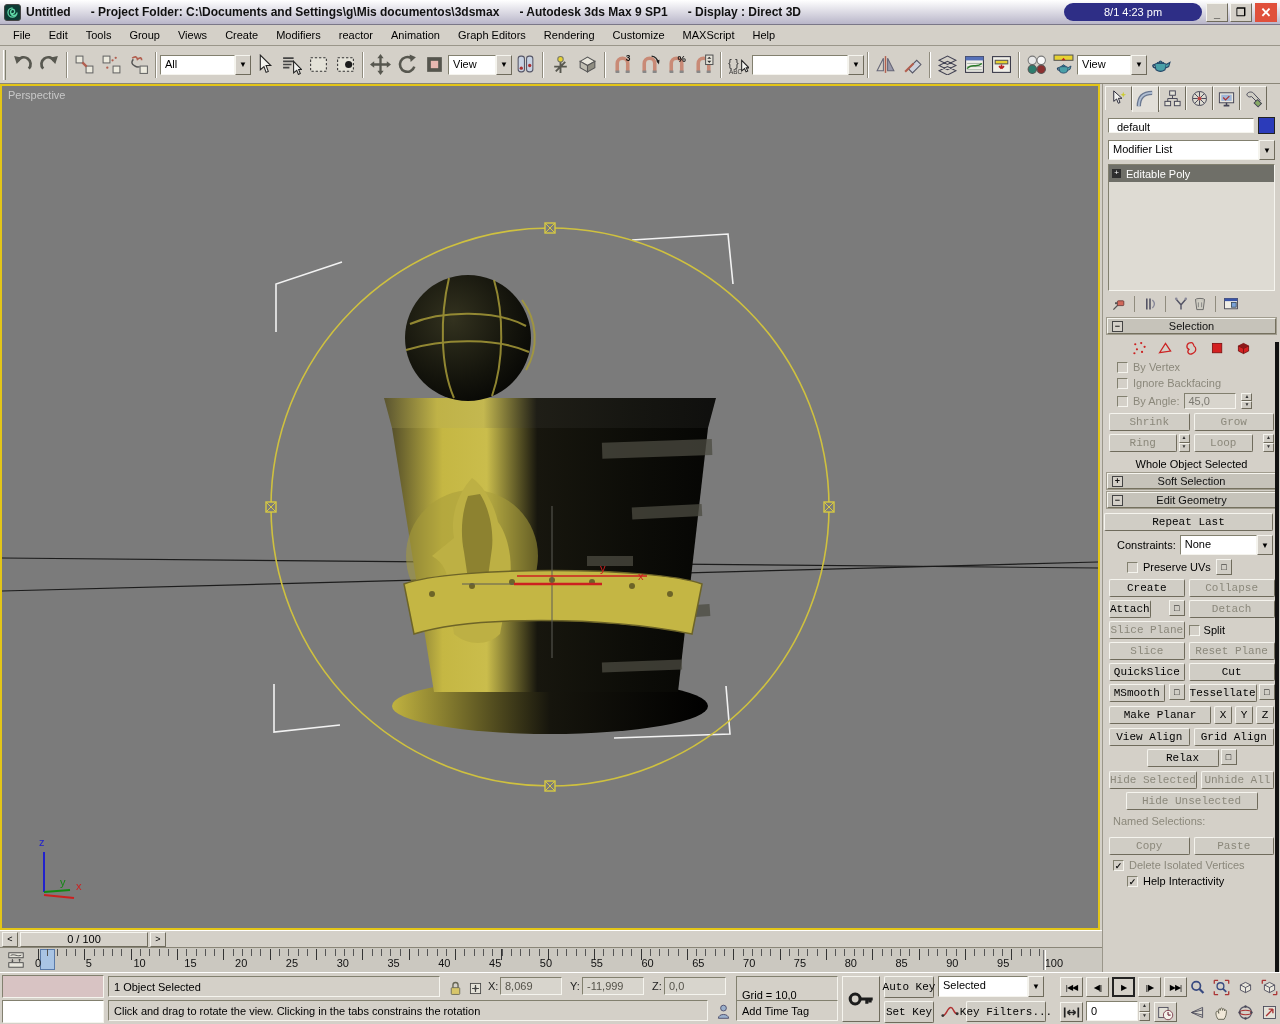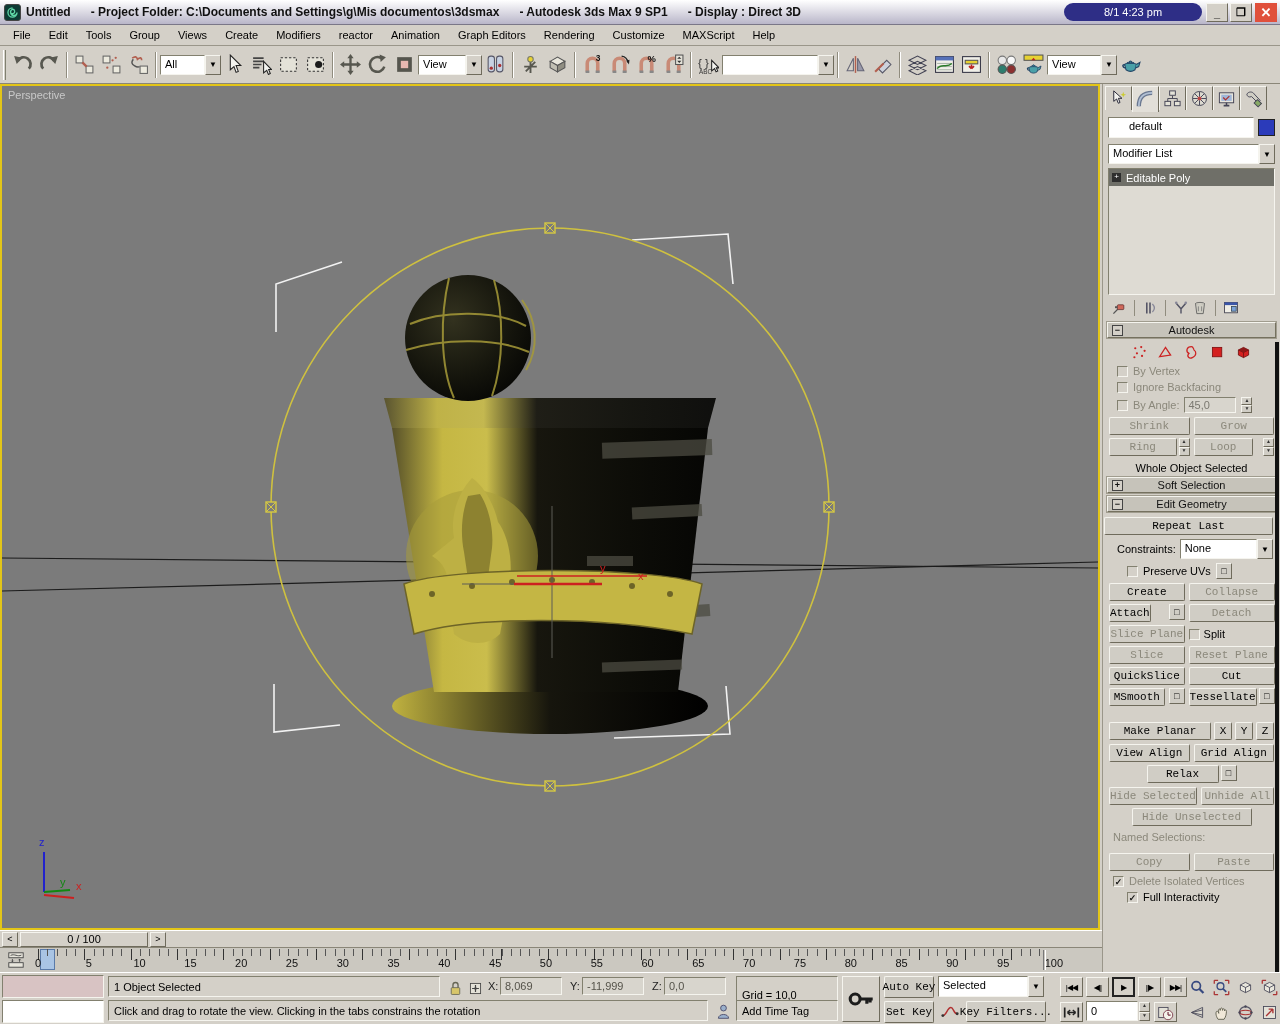--- a/index.html
+++ b/index.html
@@ -60,21 +60,21 @@
   .tb-endcap{position:absolute;right:56px;top:2px;width:3px;height:20px;border-left:1px solid #777;border-right:1px solid #fff;}
 
   
   .cpanel{width:178px;background:#d4d0c8;position:relative;padding-top:2px;border-left:1px solid #9a968a;}
   .tabs{display:flex;height:26px;padding-left:2px;}
   .tab{width:27px;height:24px;display:flex;align-items:center;justify-content:center;
     border:1px solid;border-color:#f5f4ee #6f6b5c #6f6b5c #f5f4ee;border-bottom:none;background:#d4d0c8;}
   .tab svg{width:19px;height:19px;}
   .tab.active{background:#e2dfd8;height:26px;}
   .name-row{display:flex;align-items:center;margin:5px 5px 0 5px;gap:4px;}
-  .name-field{flex:1;height:21px;padding:2px 20px;}
+  .name-field{flex:1;height:15px;padding:2px 8px;}
   .swatch{width:17px;height:17px;background:#2b3bba;border:1px solid #222;}
   .modlist-row{display:flex;margin:6px 5px 0 5px;height:20px;}
   .stackbox{margin:4px 5px 0 5px;height:127px;border:1px solid;border-color:#82806f #f5f4ee #f5f4ee #82806f;background:#dedbd3;}
   .stack-row{height:17px;background:#6f6f68;color:#fff;display:flex;align-items:center;padding-left:3px;gap:5px;}
   .plusbox{width:9px;height:9px;background:#2e2e2e;color:#fff;font-size:8px;line-height:8px;text-align:center;}
   .stacktools{display:flex;align-items:center;height:22px;margin:2px 8px;gap:3px;}
   .stacktools svg{width:16px;height:16px;}
   .stsep{width:1px;height:16px;background:#908c7e;margin:0 4px;}
   .rollout-h{position:relative;height:16px;margin:3px 4px 0 4px;background:#c6c3ba;
     border:1px solid;border-color:#f5f4ee #75715f #75715f #f5f4ee;box-shadow:0 0 0 1px #a09c8e;
@@ -469,21 +469,21 @@
       <svg>
         <use href="#s-unlink"></use>
       </svg>
     </span>
   <span class="tbtn">
       <svg>
         <use href="#s-bind"></use>
       </svg>
     </span>
   <span class="tsep"></span>
-  <span class="dd" style="width:61px">
+  <span class="dd" style="width:91px">
     <span class="dd-text">All</span>
     <span class="dd-btn">▼</span>
   </span>
   <span class="tbtn">
       <svg>
         <use href="#s-cursor"></use>
       </svg>
     </span>
   <span class="tbtn">
       <svg>
@@ -836,21 +836,21 @@
           <use href="#s-trash"></use>
         </svg>
         <span class="stsep"></span>
       <svg>
           <use href="#s-config"></use>
         </svg>
     </div>
 
     <div class="rollout-h">
       <span class="pm">−</span>
-      <span>Autodesk</span>
+      <span>Selection</span>
     </div>
     <div class="subobj-row">
       <svg>
           <use href="#s-vert"></use>
         </svg>
       <svg>
           <use href="#s-edge"></use>
         </svg>
       <svg>
           <use href="#s-border"></use>
@@ -942,53 +942,53 @@
       <span class="pbtn">Cut</span>
       <span style="display:flex;gap:4px">
           <span class="pbtn" style="flex:1">MSmooth</span>
           <span class="minisq">□</span>
         </span>
       <span style="display:flex;gap:2px">
           <span class="pbtn" style="flex:1">Tessellate</span>
           <span class="minisq">□</span>
         </span>
     </div>
-    <div style="display:grid;grid-template-columns:1fr 18px 18px 18px;gap:3px;margin:16px 6px 0 6px">
+    <div style="display:grid;grid-template-columns:1fr 18px 18px 18px;gap:3px;margin:4px 6px 0 6px">
       <span class="pbtn">Make Planar</span>
       <span class="pbtn">X</span>
       <span class="pbtn">Y</span>
       <span class="pbtn">Z</span>
     </div>
     <div class="grid2">
       <span class="pbtn">View Align</span>
       <span class="pbtn">Grid Align</span>
     </div>
     <div style="display:flex;justify-content:center;gap:2px;margin-top:3px">
       <span class="pbtn" style="width:72px">Relax</span>
       <span class="minisq">□</span>
     </div>
     <div class="grid2">
       <span class="pbtn dis">Hide Selected</span>
       <span class="pbtn dis">Unhide All</span>
     </div>
     <div style="display:flex;justify-content:center;margin-top:3px">
-      <span class="pbtn dis" style="width:120px">Hide Unselected</span>
+      <span class="pbtn dis" style="width:132px">Hide Unselected</span>
     </div>
     <div class="dis" style="margin:5px 0 0 10px">Named Selections:</div>
     <div class="grid2" style="margin-top:10px">
       <span class="pbtn dis">Copy</span>
       <span class="pbtn dis">Paste</span>
     </div>
     <div class="cbrow" style="margin-left:10px">
         <span class="cb">✓</span>
       <span class="dis">Delete Isolated Vertices</span>
       </div>
     <div class="cbrow" style="margin-left:24px">
         <span class="cb">✓</span>
-      <span>Full Interactivity</span>
+      <span>Help Interactivity</span>
       </div>
     <div class="scrollstrip"></div>
   </div>
 </div>
 
 <div class="statusbar">
   <div class="abs listener-pink"></div>
   <div class="abs listener-white"></div>
   <div class="abs stat-field sunken">1 Object Selected</div>
   <div class="abs prompt-field sunken">Click and drag to rotate the view.  Clicking in the tabs constrains the rotation</div>

